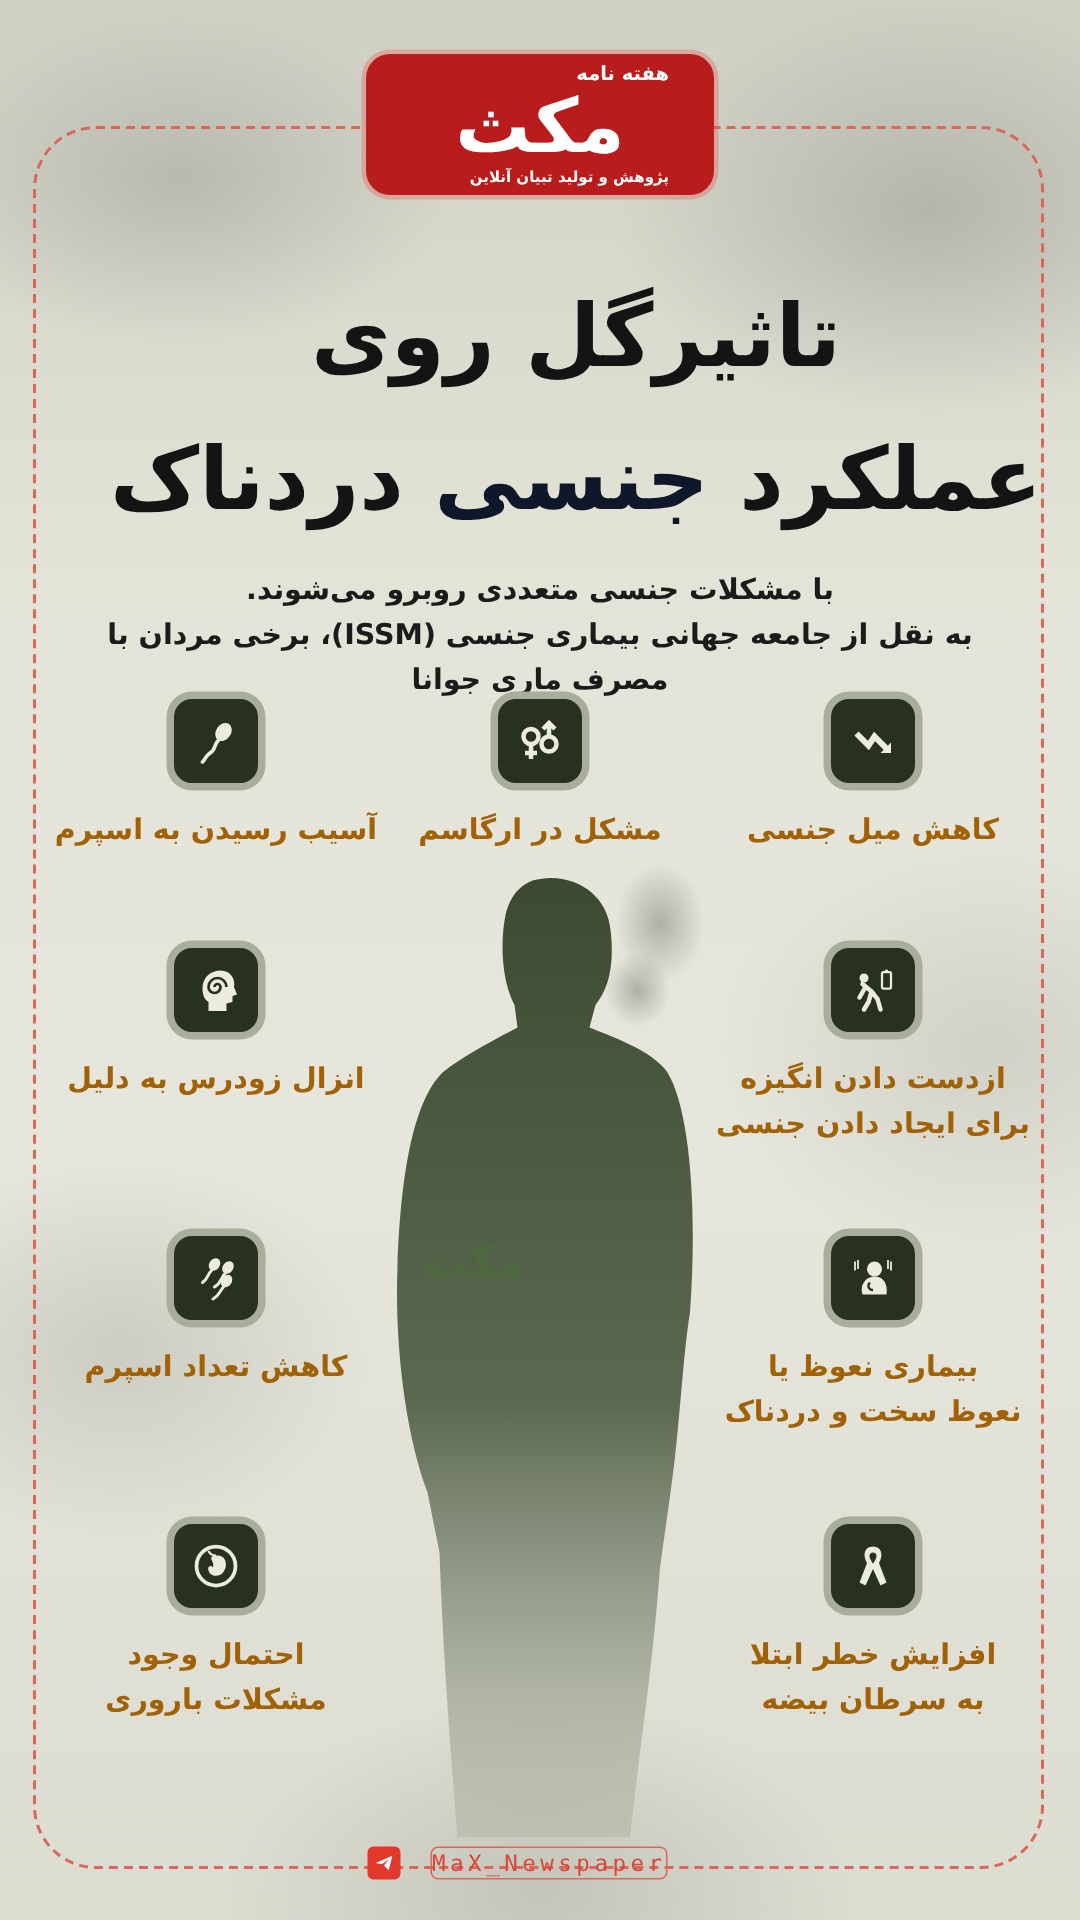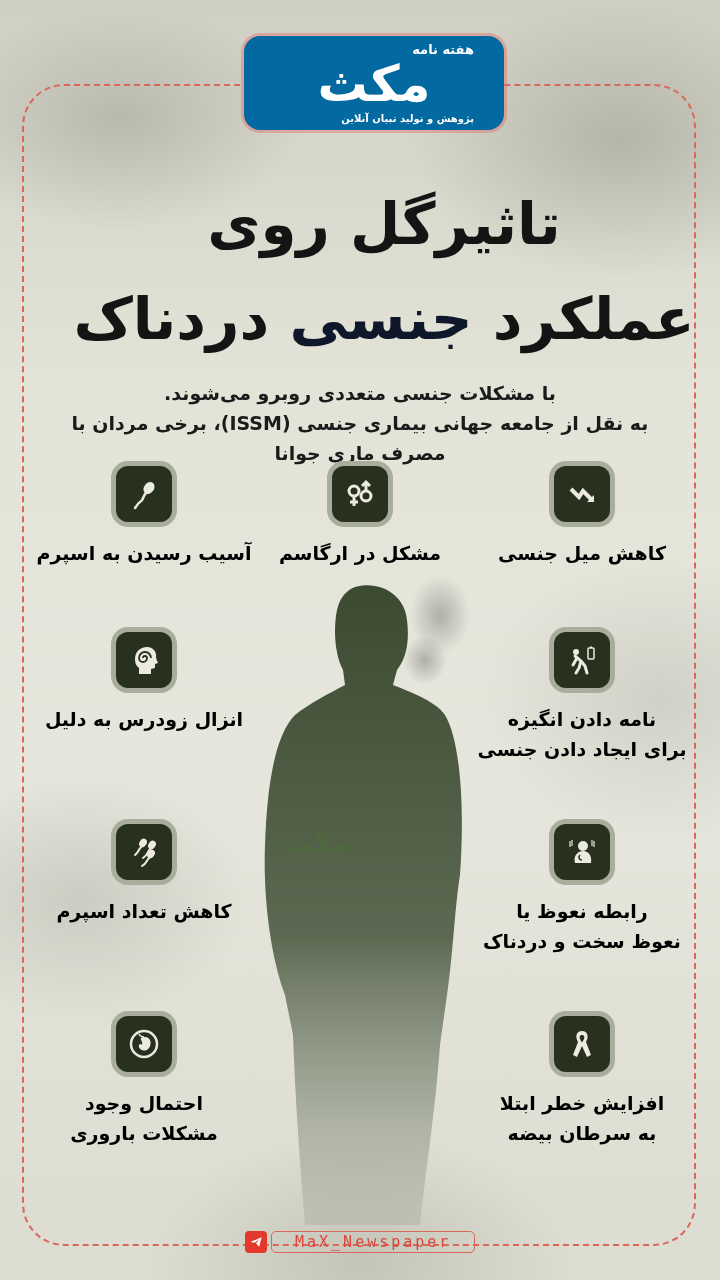--- a/index.html
+++ b/index.html
@@ -8,44 +8,44 @@
     background:
       radial-gradient(ellipse 260px 160px at 120px 120px, rgba(150,150,140,.45), transparent 70%),
       radial-gradient(ellipse 300px 200px at 620px 140px, rgba(140,140,130,.45), transparent 70%),
       radial-gradient(ellipse 240px 180px at 80px 900px, rgba(160,160,150,.35), transparent 70%),
       radial-gradient(ellipse 260px 200px at 660px 700px, rgba(160,160,150,.3), transparent 70%),
       radial-gradient(ellipse 300px 180px at 360px 1260px, rgba(150,150,140,.35), transparent 70%),
       linear-gradient(180deg,#cfcfc4 0%,#e4e3d8 30%,#e7e6dc 60%,#dddcd1 100%);
   }
   .frame{position:absolute;left:22px;top:84px;width:674px;height:1162px;
     border:2px dashed #d9675a;border-radius:42px;box-sizing:border-box;}
-  .logo{position:absolute;left:244px;top:36px;width:260px;height:94px;background:#0369a1;
+  .logo{position:absolute;left:244px;top:36px;width:232px;height:94px;background:#b91c1c;
     border-radius:16px;box-shadow:0 0 0 3px rgba(230,90,80,.35);}
   .logo .sub-top{position:absolute;right:30px;top:6px;color:#fff;font-weight:bold;font-size:13px;direction:rtl;}
   .logo .brand{position:absolute;left:0;right:0;top:20px;text-align:center;color:#fff;font-weight:bold;
     font-size:50px;line-height:56px;direction:rtl;letter-spacing:2px;}
   .logo .sub-bottom{position:absolute;right:30px;bottom:6px;color:#fff;font-size:10px;font-weight:bold;direction:rtl;}
   .title{position:absolute;left:0;right:0;text-align:center;direction:rtl;font-weight:bold;
     font-family:"DejaVu Sans",sans-serif;margin-left:48px;}
   .t1{top:190px;font-size:58px;color:#141414;}
   .t2{top:285px;font-size:58px;}
   .t2 .dark{color:#141414;} .t2 .green{color:#0f172a;}
   .intro{position:absolute;left:40px;right:40px;top:378px;text-align:center;direction:rtl;
     font-size:19px;line-height:30px;font-weight:bold;color:#1b1b1b;}
   .figure{position:absolute;left:255px;top:575px;width:215px;height:650px;}
   .item{position:absolute;width:220px;text-align:center;direction:rtl;}
   .icon-box{width:56px;height:56px;margin:0 auto;background:#28301e;border-radius:12px;
     box-shadow:0 0 0 5px #a9ad9b;display:flex;align-items:center;justify-content:center;}
   .icon-box svg{width:34px;height:34px;}
-  .item .label{margin-top:16px;font-size:19px;font-weight:bold;color:#000000;line-height:30px;}
+  .item .label{margin-top:16px;font-size:19px;font-weight:bold;color:#a16207;line-height:30px;}
   .watermark{position:absolute;left:256px;top:824px;width:120px;text-align:center;color:#4f6a3f;
     font-size:30px;font-weight:bold;direction:rtl;opacity:.85;}
   .footer{position:absolute;left:245px;top:1231px;height:22px;display:flex;align-items:center;}
   .tg{width:22px;height:22px;background:#e2392c;border-radius:4px;display:flex;align-items:center;justify-content:center;}
-  .handle{margin-left:4px;height:20px;border:1.5px solid #d9675a;border-radius:5px;padding:0 23px;
+  .handle{margin-left:20px;height:20px;border:1.5px solid #d9675a;border-radius:5px;padding:0 0;
     color:#d9473b;font-family:"DejaVu Sans Mono",monospace;font-size:15px;letter-spacing:3px;line-height:20px;}
 </style>
 </head>
 <body>
 
 <div class="frame"></div>
 
 <div class="logo">
   <div class="sub-top">هفته نامه</div>
   <div class="brand">مکث</div>
@@ -112,21 +112,21 @@
 <div class="item" style="left:472px;top:632px;">
   <div class="icon-box">
     <svg viewBox="0 0 34 34">
         <circle cx="11" cy="9" r="3" fill="#ecebdf"></circle>
         <path d="M10 13 L16 18 L14 25 L11 30 M16 18 L20 23 L22 30 M12 15 L8 22" fill="none" stroke="#ecebdf" stroke-width="3" stroke-linecap="round"></path>
         <rect x="23" y="5" width="6" height="11" rx="1" fill="none" stroke="#ecebdf" stroke-width="1.5"></rect>
         <rect x="25" y="3.5" width="2" height="1.5" fill="#ecebdf"></rect>
       </svg>
   </div>
   <div class="label">
-    <div>نامه دادن انگیزه</div>
+    <div>ازدست دادن انگیزه</div>
     <div>برای ایجاد دادن جنسی</div>
   </div>
 </div>
 <div class="item" style="left:34px;top:632px;">
   <div class="icon-box">
     <svg viewBox="0 0 34 34">
         <path d="M8 16 C8 8 14 4 20 4 C27 4 30 10 29 15 L31 20 L28 21 L28 25 L24 26 L24 31 L12 31 L12 25 C9 23 8 20 8 16 Z" fill="#ecebdf"></path>
         <path d="M18 15 m-2 0 a2 2 0 1 1 4 0 a4 4 0 1 1 -8 0 a6 6 0 1 1 12 0" fill="none" stroke="#28301e" stroke-width="1.8"></path>
       </svg>
   </div>
@@ -138,21 +138,21 @@
 <div class="item" style="left:472px;top:824px;">
   <div class="icon-box">
     <svg viewBox="0 0 34 34">
         <circle cx="18" cy="11" r="5" fill="#ecebdf"></circle>
         <path d="M10 28 C8 22 12 16 18 16 C24 16 27 21 26 28 Z" fill="#ecebdf"></path>
         <path d="M15 20 C13 22 14 25 17 25" fill="none" stroke="#28301e" stroke-width="1.6"></path>
         <path d="M5 6 V12 M7 5 V11 M27 5 V11 M29 6 V12" stroke="#ecebdf" stroke-width="1.2"></path>
       </svg>
   </div>
   <div class="label">
-    <div>رابطه نعوظ یا</div>
+    <div>بیماری نعوظ یا</div>
     <div>نعوظ سخت و دردناک</div>
   </div>
 </div>
 <div class="item" style="left:34px;top:824px;">
   <div class="icon-box">
     <svg viewBox="0 0 34 34">
         <ellipse cx="16" cy="8" rx="3.5" ry="4.5" transform="rotate(35 16 8)" fill="#ecebdf"></ellipse>
         <ellipse cx="25" cy="10" rx="3.5" ry="4.5" transform="rotate(35 25 10)" fill="#ecebdf"></ellipse>
         <ellipse cx="24" cy="19" rx="3.5" ry="4.5" transform="rotate(35 24 19)" fill="#ecebdf"></ellipse>
         <path d="M14 12 C11 15 12 17 8 20 M23 14 C20 17 21 20 16 23 M22 23 C19 26 20 28 15 31" fill="none" stroke="#ecebdf" stroke-width="2" stroke-linecap="round"></path>

